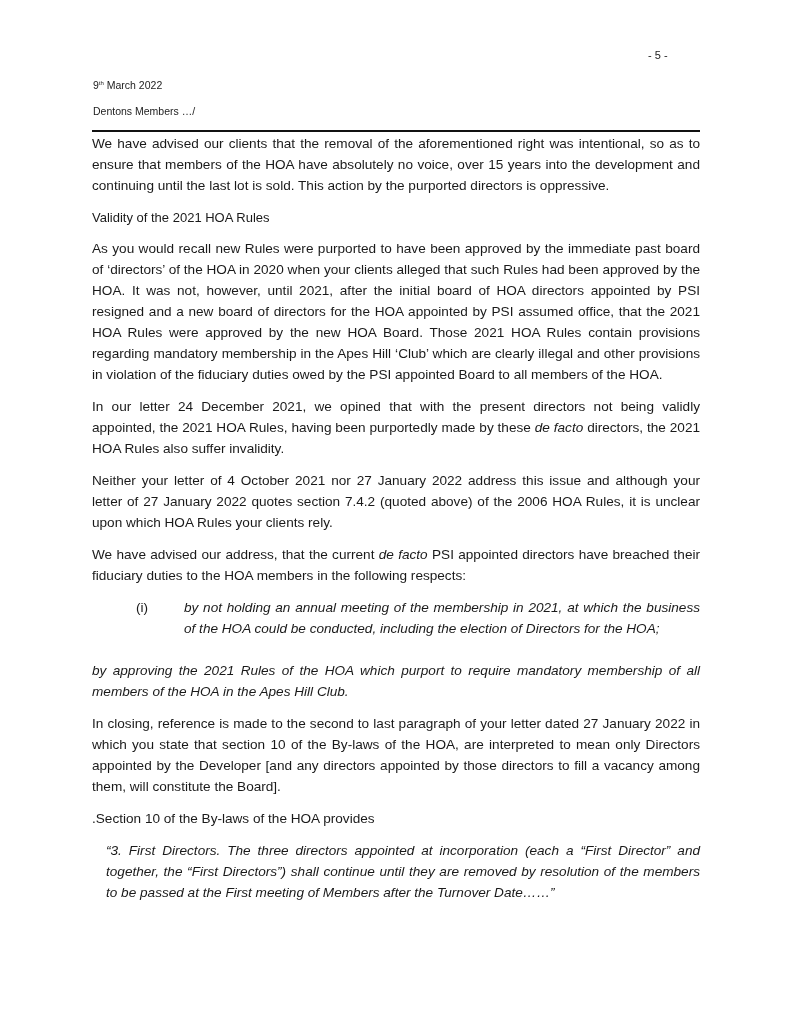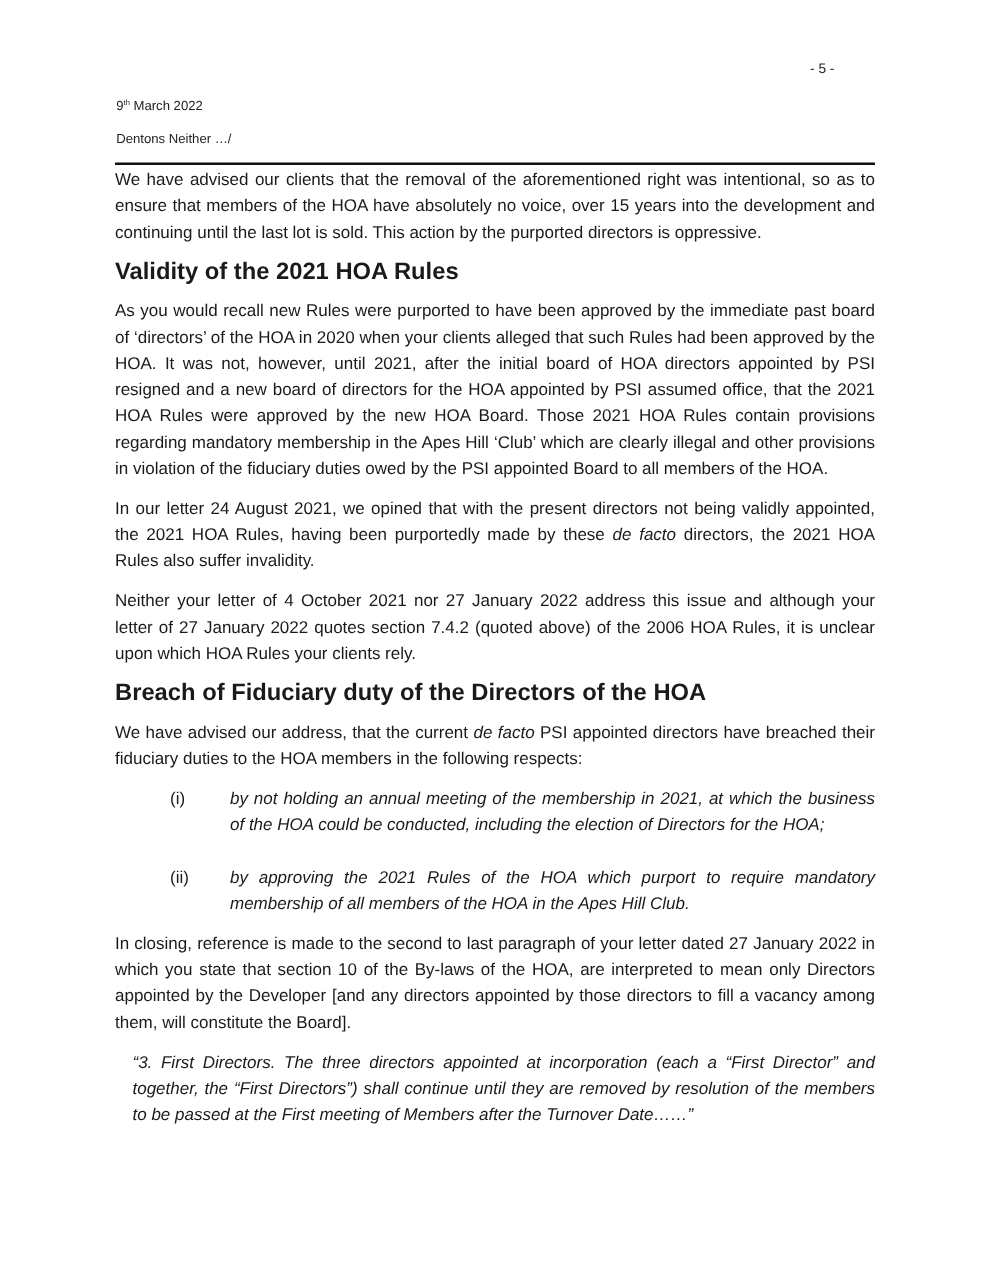--- a/index.html
+++ b/index.html
@@ -20,63 +20,62 @@
     .rule {
       position: absolute; left: 92px; top: 130px; width: 608px;
       height: 0; border-top: 2px solid #111;
     }
     .body {
       position: absolute; left: 92px; top: 133px; width: 608px;
       font-size: 13.6px; line-height: 21px; text-align: justify;
     }
     .body p { margin: 0 0 11px 0; }
     .body h2 {
-      font-size: 19px; font-weight: bold; margin: 0 0 10px 0; line-height: 21px;
+      font-size: 13px; font-weight: normal; margin: 0 0 10px 0; line-height: 21px;
     }
     .list { margin: 0 0 11px 0; padding: 0; list-style: none; }
     .list li { display: flex; margin-bottom: 21px; }
     .list li:last-child { margin-bottom: 0; }
     .list .num { width: 48px; padding-left: 44px; flex: none; }
     .list .txt { flex: 1; text-align: justify; font-style: italic; }
     .quote { padding-left: 14px; font-style: italic; }
   </style>
 </head>
 <body>
 
 <div class="page-number">- 5 -</div>
 
 <div class="header-meta header-date"><span>9</span><sup>th</sup><span> March 2022</span></div>
 
-<div class="header-meta header-addressee">Dentons Neither …/</div>
+<div class="header-meta header-addressee">Dentons Members …/</div>
 
 <div class="rule"></div>
 
 <div class="body">
   <p>We have advised our clients that the removal of the aforementioned right was intentional, so as to ensure that members of the HOA have absolutely no voice, over 15 years into the development and continuing until the last lot is sold. This action by the purported directors is oppressive.</p>
 
   <h2>Validity of the 2021 HOA Rules</h2>
 
   <p>As you would recall new Rules were purported to have been approved by the immediate past board of ‘directors’ of the HOA in 2020 when your clients alleged that such Rules had been approved by the HOA. It was not, however, until 2021, after the initial board of HOA directors appointed by PSI resigned and a new board of directors for the HOA appointed by PSI assumed office, that the 2021 HOA Rules were approved by the new HOA Board. Those 2021 HOA Rules contain provisions regarding mandatory membership in the Apes Hill ‘Club’ which are clearly illegal and other provisions in violation of the fiduciary duties owed by the PSI appointed Board to all members of the HOA.</p>
 
-  <p><span>In our letter 24 August 2021, we opined that with the present directors not being validly appointed, the 2021 HOA Rules, having been purportedly made by these </span><em>de facto</em><span> directors, the 2021 HOA Rules also suffer invalidity.</span></p>
+  <p><span>In our letter 24 December 2021, we opined that with the present directors not being validly appointed, the 2021 HOA Rules, having been purportedly made by these </span><em>de facto</em><span> directors, the 2021 HOA Rules also suffer invalidity.</span></p>
 
   <p>Neither your letter of 4 October 2021 nor 27 January 2022 address this issue and although your letter of 27 January 2022 quotes section 7.4.2 (quoted above) of the 2006 HOA Rules, it is unclear upon which HOA Rules your clients rely.</p>
 
-  <h2>Breach of Fiduciary duty of the Directors of the HOA</h2>
 
   <p><span>We have advised our address, that the current </span><em>de facto</em><span> PSI appointed directors have breached their fiduciary duties to the HOA members in the following respects:</span></p>
 
   <ul class="list">
     <li>
       <span class="num">(i)</span>
       <span class="txt">by not holding an annual meeting of the membership in 2021, at which the business of the HOA could be conducted, including the election of Directors for the HOA;</span>
     </li>
     <li>
-      <span class="num">(ii)</span>
       <span class="txt">by approving the 2021 Rules of the HOA which purport to require mandatory membership of all members of the HOA in the Apes Hill Club.</span>
     </li>
   </ul>
 
   <p>In closing, reference is made to the second to last paragraph of your letter dated 27 January 2022 in which you state that section 10 of the By-laws of the HOA, are interpreted to mean only Directors appointed by the Developer [and any directors appointed by those directors to fill a vacancy among them, will constitute the Board].</p>
 
+  <p>.Section 10 of the By-laws of the HOA provides</p>
 
   <p class="quote">“3. First Directors. The three directors appointed at incorporation (each a “First Director” and together, the “First Directors”) shall continue until they are removed by resolution of the members to be passed at the First meeting of Members after the Turnover Date……”</p>
 </div>
 
 </body></html>

